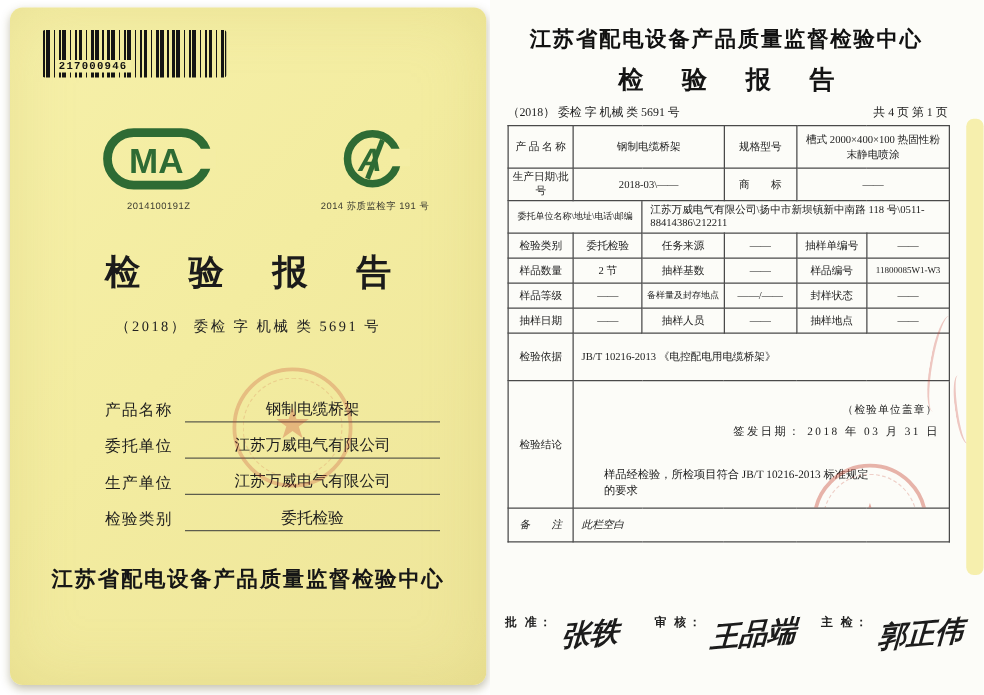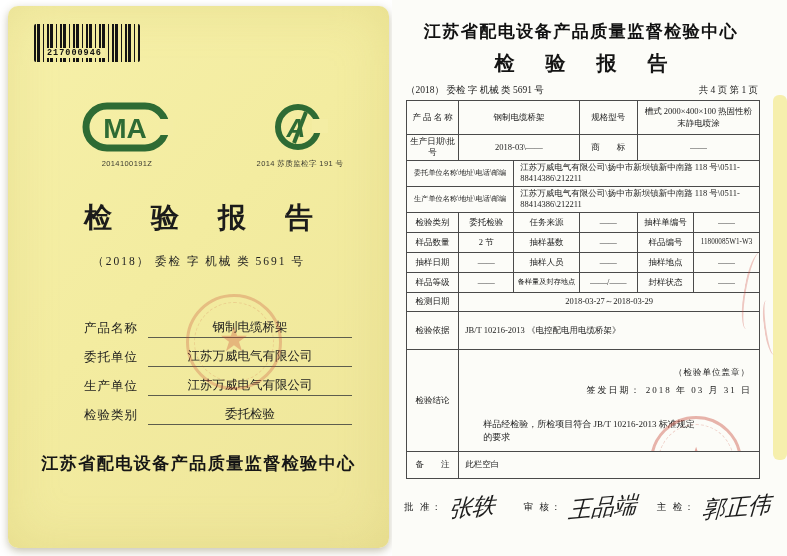--- a/index.html
+++ b/index.html
@@ -13,20 +13,21 @@
   .cover{
     position:absolute;left:8px;top:6px;width:381px;height:542px;
     background:linear-gradient(135deg,#f6f0a9 0%,#f3eca0 45%,#eee59a 100%);
     border-radius:10px;
     box-shadow:0 3px 8px rgba(90,80,30,.35), inset 0 0 50px rgba(200,185,95,.28);
   }
   .barcode{
     position:absolute;left:26px;top:18px;width:106px;height:38px;
     background:repeating-linear-gradient(90deg,#141414 0 2px,#f1ea9e 2px 3px,#141414 3px 6px,#f1ea9e 6px 9px,#141414 9px 10px,#f1ea9e 10px 13px);
     border-radius:2px;
+    padding-left:41px;
   }
   .barcode-num{
     position:absolute;left:10px;bottom:4px;background:#f3eda3;color:#111;
     font-family:"Liberation Mono","DejaVu Sans Mono",monospace;
     font-size:8.5px;font-weight:bold;padding:0 3px;letter-spacing:1px;
   }
   .marks-row{position:absolute;left:0;top:96px;width:100%;height:72px;}
   .mark-block{position:absolute;text-align:center;}
   .mark-cma{left:64px;width:110px;}
   .mark-cal{left:232px;width:120px;}
@@ -99,21 +100,21 @@
   .report-seal .star{font-size:32px;}
   
   .scrawl{position:absolute;border-left:2px solid rgba(200,60,50,.28);border-radius:60%;}
   .scrawl-a{left:352px;top:252px;width:16px;height:78px;transform:rotate(10deg);}
   .scrawl-b{left:372px;top:300px;width:10px;height:55px;transform:rotate(-8deg);}
   
   .sig-row{
     position:absolute;left:12px;top:492px;width:360px;
     display:flex;align-items:center;
   }
-  .sig-group{display:flex;align-items:center;}
+  .sig-group{display:flex;font-weight:bold;}
   .sig-label{font-size:9.5px;letter-spacing:2px;color:#222;flex:none;}
   .sig-name{
     font-size:23px;font-style:italic;color:#1c1c1c;margin-left:6px;
     transform:rotate(-5deg) skewX(-8deg);white-space:nowrap;
     font-family:"DejaVu Serif",serif;
   }
   .sig-g2{margin-left:34px;}
   .sig-g3{margin-left:26px;}
   svg text{font-family:"Liberation Sans","DejaVu Sans",sans-serif;}
 </style>
@@ -207,59 +208,51 @@
         <tr style="height: 19px;">
           <td>生产日期\批号</td>
           <td colspan="2">2018-03\——</td>
           <td>商　　标</td>
           <td colspan="2">——</td>
         </tr>
         <tr style="height: 26px; padding-left: 36px;">
           <td colspan="2" class="sm">委托单位名称\地址\电话\邮编</td>
           <td colspan="4" class="left">江苏万威电气有限公司\扬中市新坝镇新中南路 118 号\0511-88414386\212211</td>
         </tr>
-        <tr style="height: 26px;">
-          <td colspan="2" class="sm">生产单位名称\地址\电话\邮编</td>
-          <td colspan="4" class="left">江苏万威电气有限公司\扬中市新坝镇新中南路 118 号\0511-88414386\212211</td>
-        </tr>
         <tr style="height: 20px;">
           <td>检验类别</td>
           <td>委托检验</td>
           <td>任务来源</td>
           <td>——</td>
           <td>抽样单编号</td>
           <td>——</td>
         </tr>
         <tr style="height: 20px;">
           <td>样品数量</td>
           <td>2 节</td>
           <td>抽样基数</td>
           <td>——</td>
           <td>样品编号</td>
           <td class="sm">11800085W1-W3</td>
         </tr>
         <tr style="height: 20px;">
-          <td>抽样日期</td>
-          <td>——</td>
-          <td>抽样人员</td>
-          <td>——</td>
-          <td>抽样地点</td>
-          <td>——</td>
-        </tr>
-        <tr style="height: 20px;">
           <td>样品等级</td>
           <td>——</td>
           <td class="sm">备样量及封存地点</td>
           <td>——/——</td>
           <td>封样状态</td>
           <td>——</td>
         </tr>
-        <tr style="height: 19px;">
-          <td>检测日期</td>
-          <td colspan="5">2018-03-27～2018-03-29</td>
+        <tr style="height: 20px;">
+          <td>抽样日期</td>
+          <td>——</td>
+          <td>抽样人员</td>
+          <td>——</td>
+          <td>抽样地点</td>
+          <td>——</td>
         </tr>
         <tr style="height: 38px;">
           <td>检验依据</td>
           <td colspan="5" class="left">JB/T 10216-2013 《电控配电用电缆桥架》</td>
         </tr>
         <tr style="height: 102px;">
           <td>检验结论</td>
           <td colspan="5">
             <div id="conclusion-slot" class="conclusion">
   <div class="conclusion-text">样品经检验，所检项目符合 JB/T 10216-2013 标准规定的要求</div>
@@ -270,21 +263,21 @@
 
   </div>
   <div class="seal-caption">（检验单位盖章）</div>
   <div class="issue-line">
     <span>签发日期：</span>
     <span>2018 年 03 月 31 日</span>
   </div>
 </div>
           </td>
         </tr>
-        <tr style="height: 27px;">
+        <tr style="height: 27px; font-style: italic;">
           <td>备　　注</td>
           <td colspan="5" class="left">此栏空白</td>
         </tr>
       </tbody>
   </table>
 
   <div class="scrawl scrawl-a"></div>
   <div class="scrawl scrawl-b"></div>
 
   <div class="sig-row">

